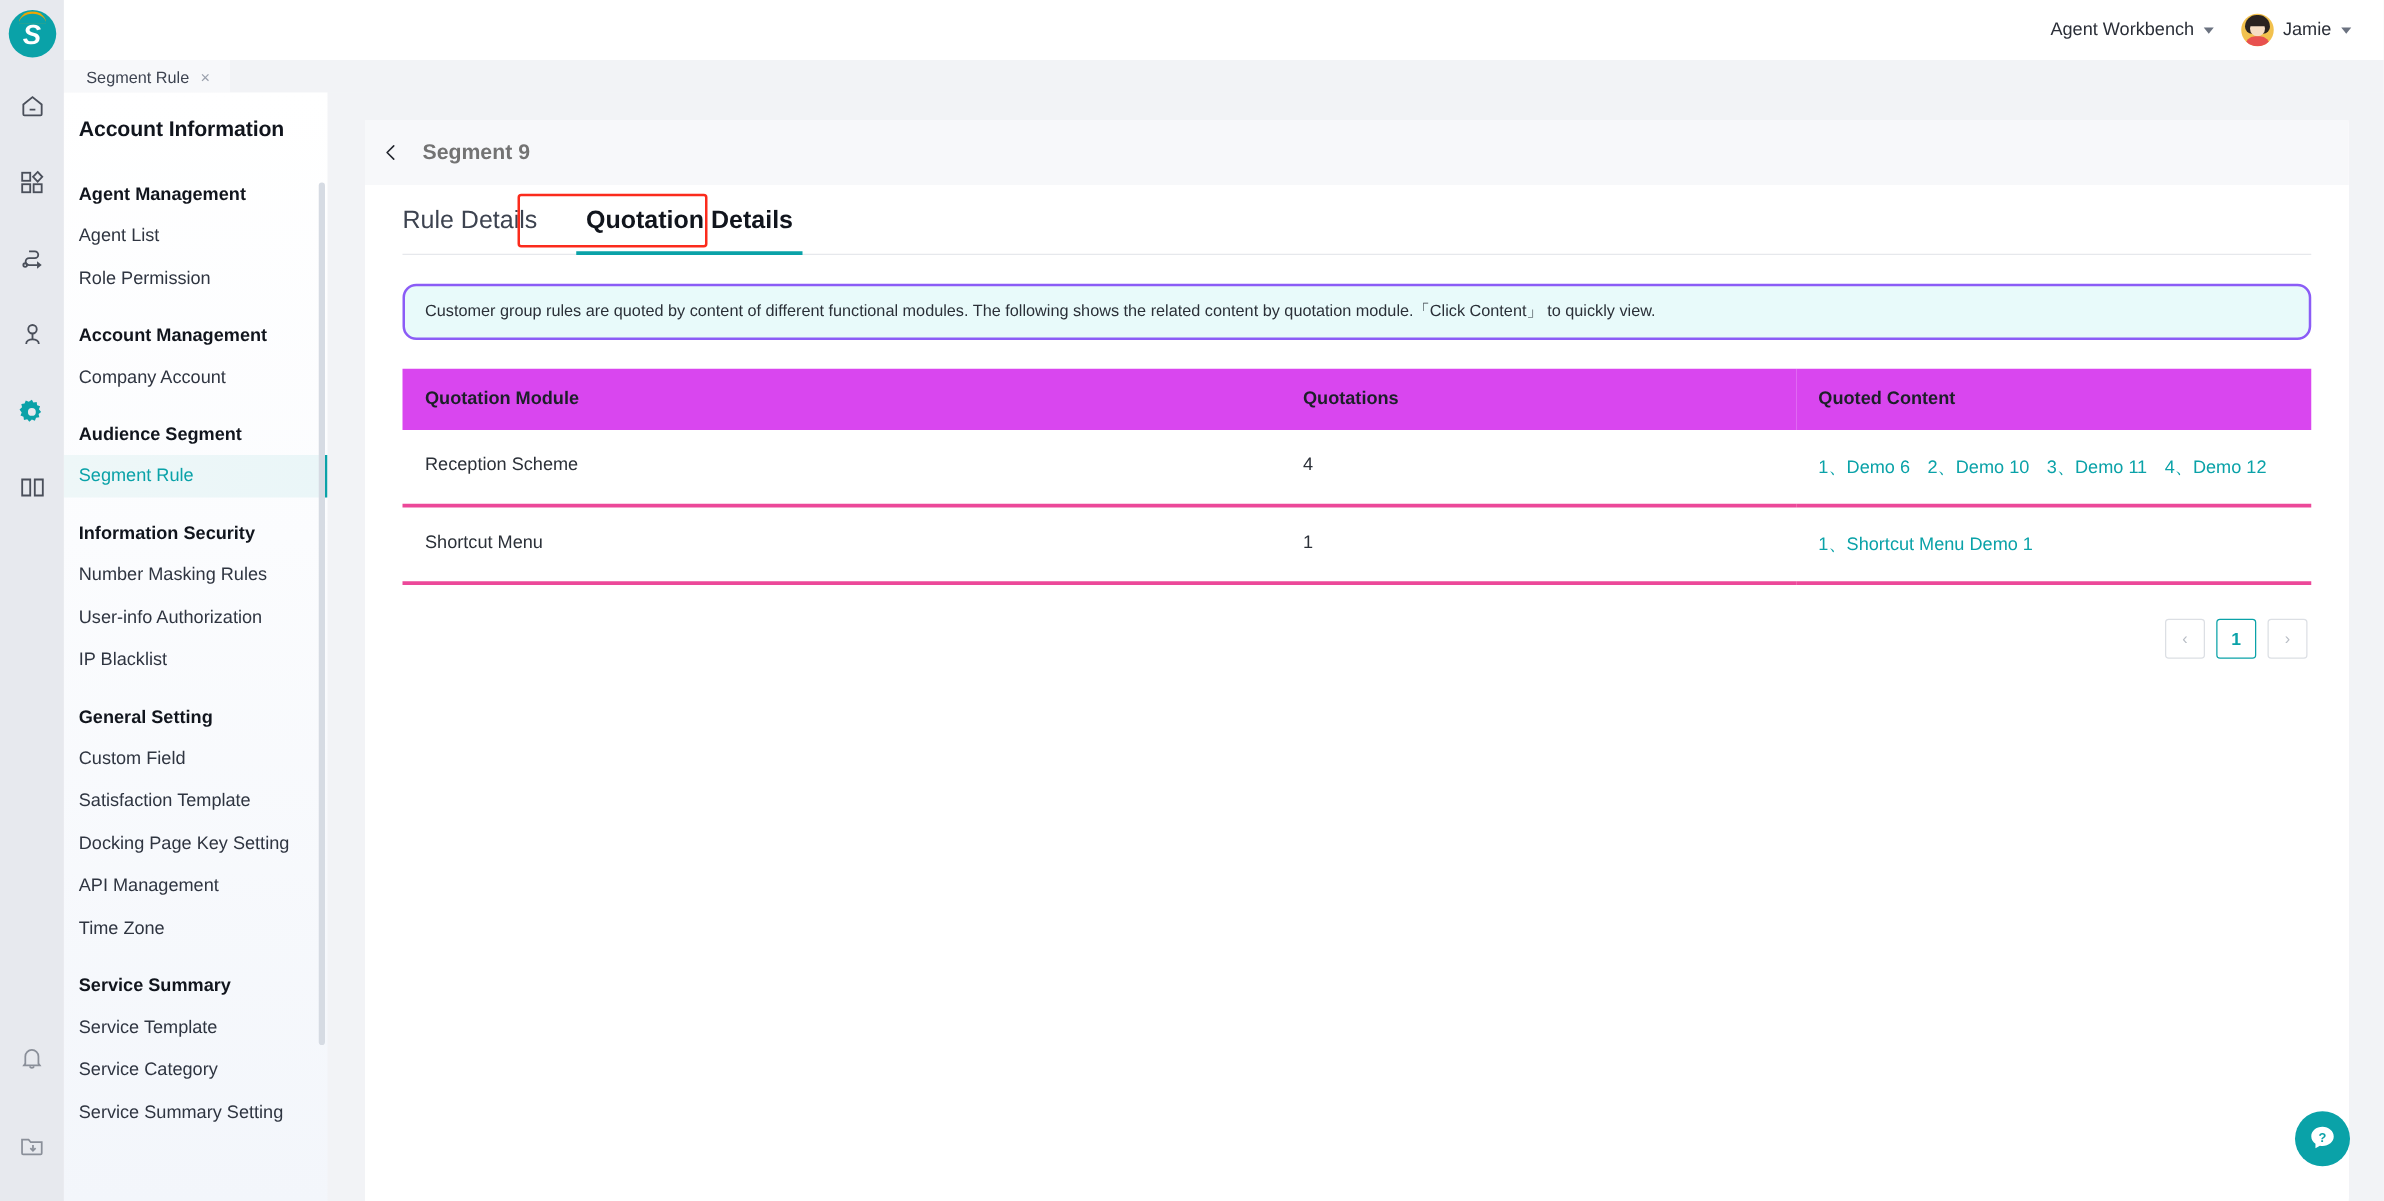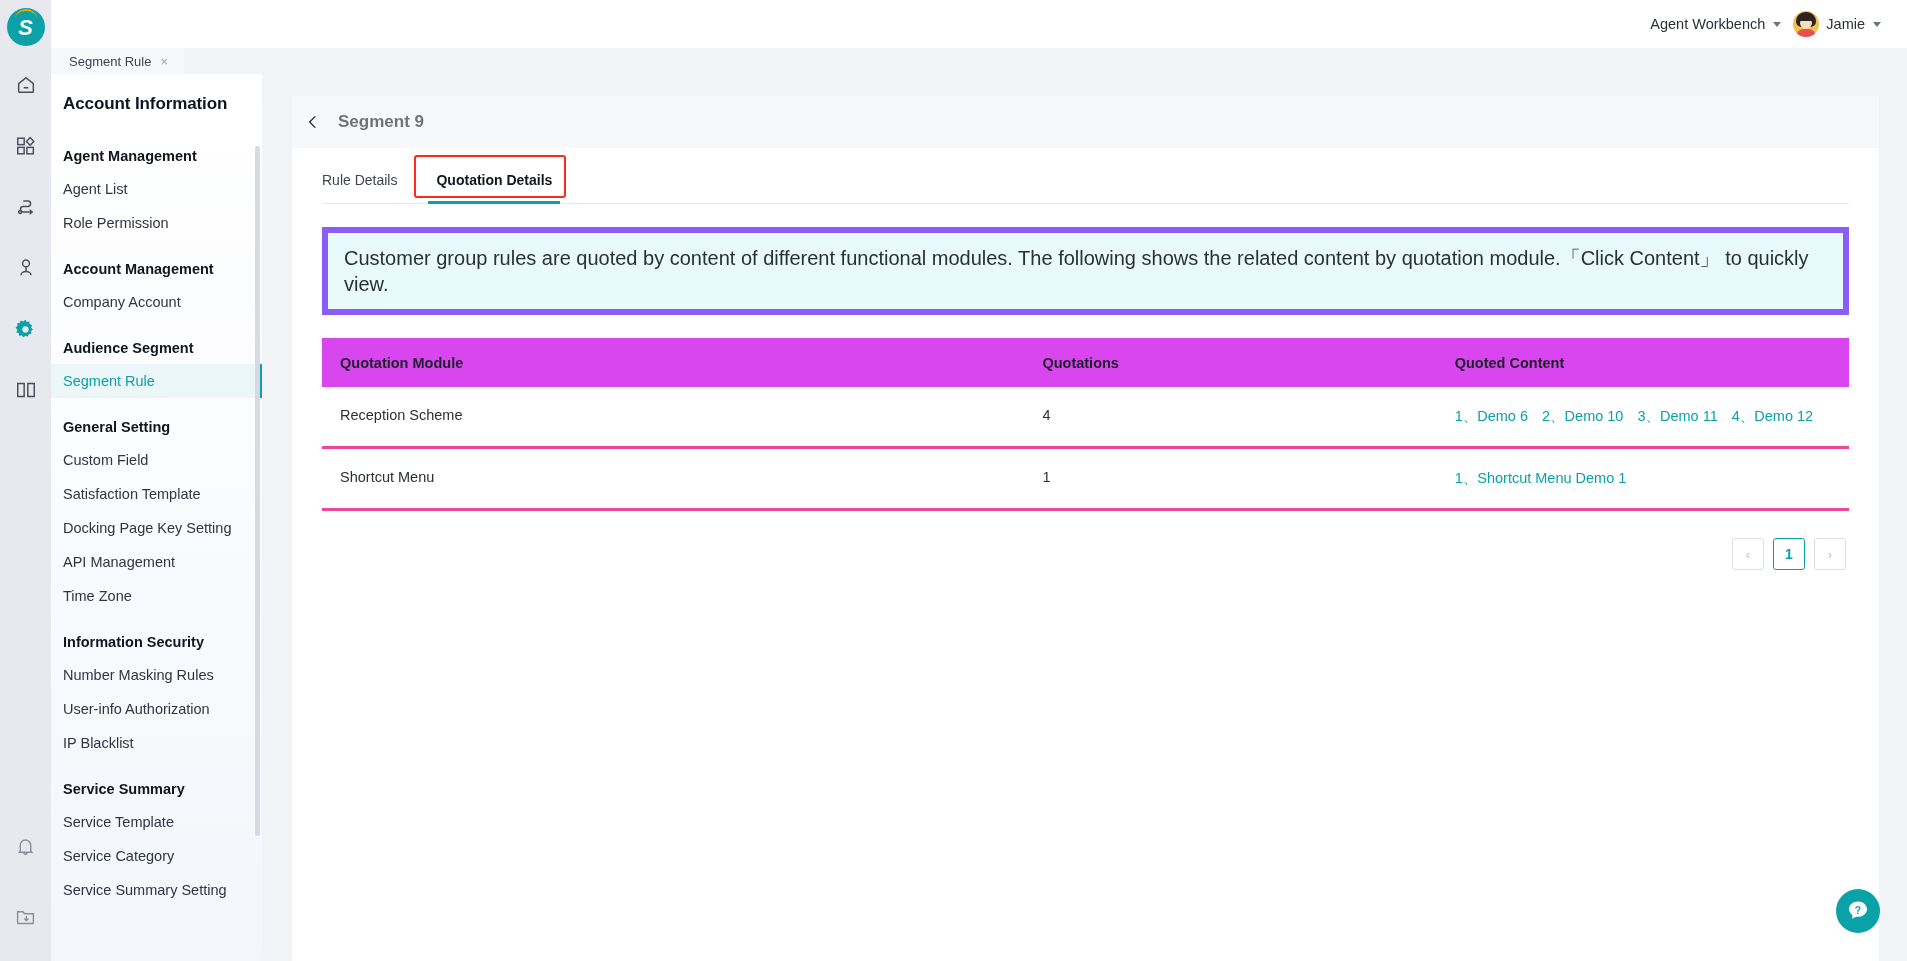--- a/index.html
+++ b/index.html
@@ -84,21 +84,21 @@
 
   
   .topbar {
     height: 48px;
     flex: 0 0 48px;
     background: #ffffff;
     display: flex;
     align-items: center;
     justify-content: flex-end;
     padding-right: 26px;
-    gap: 12px;
+    gap: 22px;
   }
   .topbar-item {
     display: flex; align-items: center; gap: 7px;
     font-size: 14.5px; color: #2b2f38;
     cursor: pointer;
     white-space: nowrap;
   }
   .caret {
     width: 0; height: 0;
     border-left: 4.5px solid transparent;
@@ -276,21 +276,21 @@
   
   .tabs {
     display: flex;
     align-items: flex-end;
     gap: 0px;
     border-bottom: 1px solid #e6e8ec;
     height: 56px;
     position: relative;
   }
   .tab {
-    font-size: 14px;
+    font-size: 20px;
     color: #3d4350;
     padding: 0 17px 15px 0;
     cursor: pointer;
     position: relative;
     white-space: nowrap;
   }
   .tab.active {
     color: #11151d;
     font-weight: bold;
     padding: 0 20px 15px 22px;
@@ -311,24 +311,24 @@
     height: 43px;
     border: 2.5px solid #fb2b1c;
     border-radius: 3px;
     pointer-events: none;
   }
 
   
   .notice {
     margin-top: 23px;
     background: #e8fafa;
-    border: 6px solid #8b5cf6;
-    border-radius: 0;
+    border: 2px solid #8b5cf6;
+    border-radius: 11px;
     padding: 12px 16px;
-    font-size: 20px;
+    font-size: 13px;
     color: #2b3038;
     line-height: 1.3;
   }
 
   
   .table {
     margin-top: 23px;
     width: 100%;
     border-collapse: collapse;
     table-layout: fixed;
@@ -512,32 +512,32 @@
             </div>
             <div class="sb-group">
               <div class="sb-group-title">Account Management</div>
               <div class="sb-item">Company Account</div>
             </div>
             <div class="sb-group">
               <div class="sb-group-title">Audience Segment</div>
               <div class="sb-item active">Segment Rule</div>
             </div>
             <div class="sb-group">
+              <div class="sb-group-title">Information Security</div>
+              <div class="sb-item">Number Masking Rules</div>
+              <div class="sb-item">User-info Authorization</div>
+              <div class="sb-item">IP Blacklist</div>
+            </div>
+            <div class="sb-group">
               <div class="sb-group-title">General Setting</div>
               <div class="sb-item">Custom Field</div>
               <div class="sb-item">Satisfaction Template</div>
               <div class="sb-item">Docking Page Key Setting</div>
               <div class="sb-item">API Management</div>
               <div class="sb-item">Time Zone</div>
-            </div>
-            <div class="sb-group">
-              <div class="sb-group-title">Information Security</div>
-              <div class="sb-item">Number Masking Rules</div>
-              <div class="sb-item">User-info Authorization</div>
-              <div class="sb-item">IP Blacklist</div>
             </div>
             <div class="sb-group">
               <div class="sb-group-title">Service Summary</div>
               <div class="sb-item">Service Template</div>
               <div class="sb-item">Service Category</div>
               <div class="sb-item">Service Summary Setting</div>
             </div>
           </div>
         <div class="sb-scroll"></div>
       </div>

